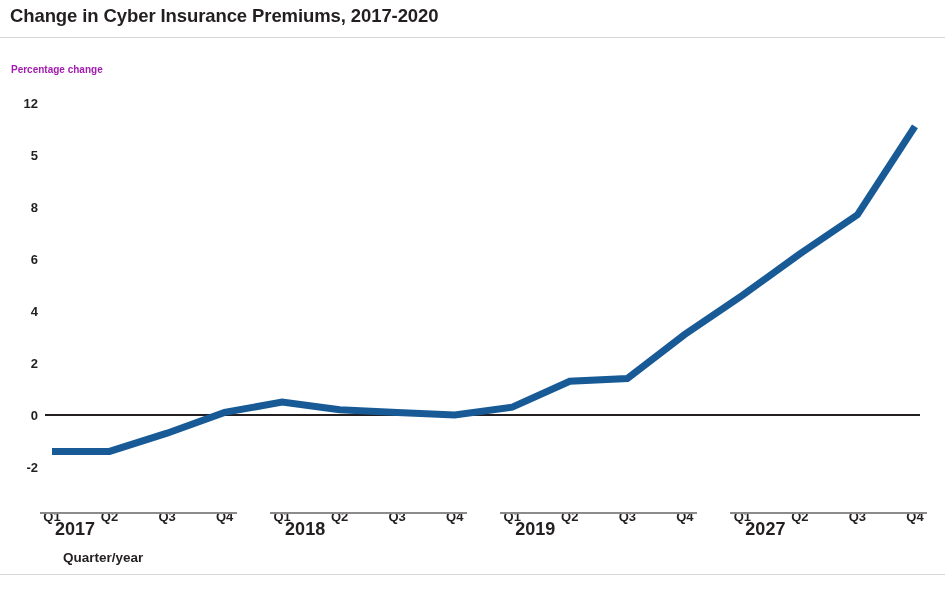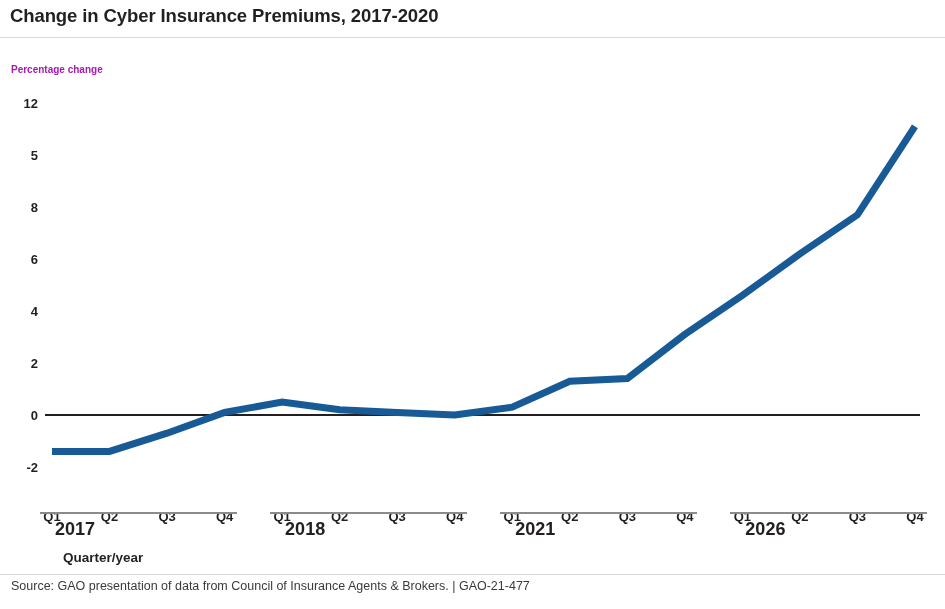--- a/index.html
+++ b/index.html
@@ -158,23 +158,22 @@
       <div class="qtick" style="left: 684.83px;">Q4</div>
       <div class="qtick" style="left: 742.36px;">Q1</div>
       <div class="qtick" style="left: 799.89px;">Q2</div>
       <div class="qtick" style="left: 857.42px;">Q3</div>
       <div class="qtick" style="left: 914.95px;">Q4</div>
       <div class="year-rule" style="left: 40px; width: 196.59px;"></div>
       <div class="year-label" style="left: 55px;">2017</div>
       <div class="year-rule" style="left: 270.12px; width: 196.59px;"></div>
       <div class="year-label" style="left: 285.12px;">2018</div>
       <div class="year-rule" style="left: 500.24px; width: 196.59px;"></div>
-      <div class="year-label" style="left: 515.24px;">2021</div>
+      <div class="year-label" style="left: 515.24px;">2019</div>
       <div class="year-rule" style="left: 730.36px; width: 196.59px;"></div>
-      <div class="year-label" style="left: 745.36px;">2026</div>
+      <div class="year-label" style="left: 745.36px;">2027</div>
     </div>
 
   <div class="x-axis-title">Quarter/year</div>
 
   <div class="footer-rule"></div>
-  <div class="source-note">Source: GAO presentation of data from Council of Insurance Agents &amp; Brokers.  |  GAO-21-477</div>
 
 </div>
 
 </body></html>

